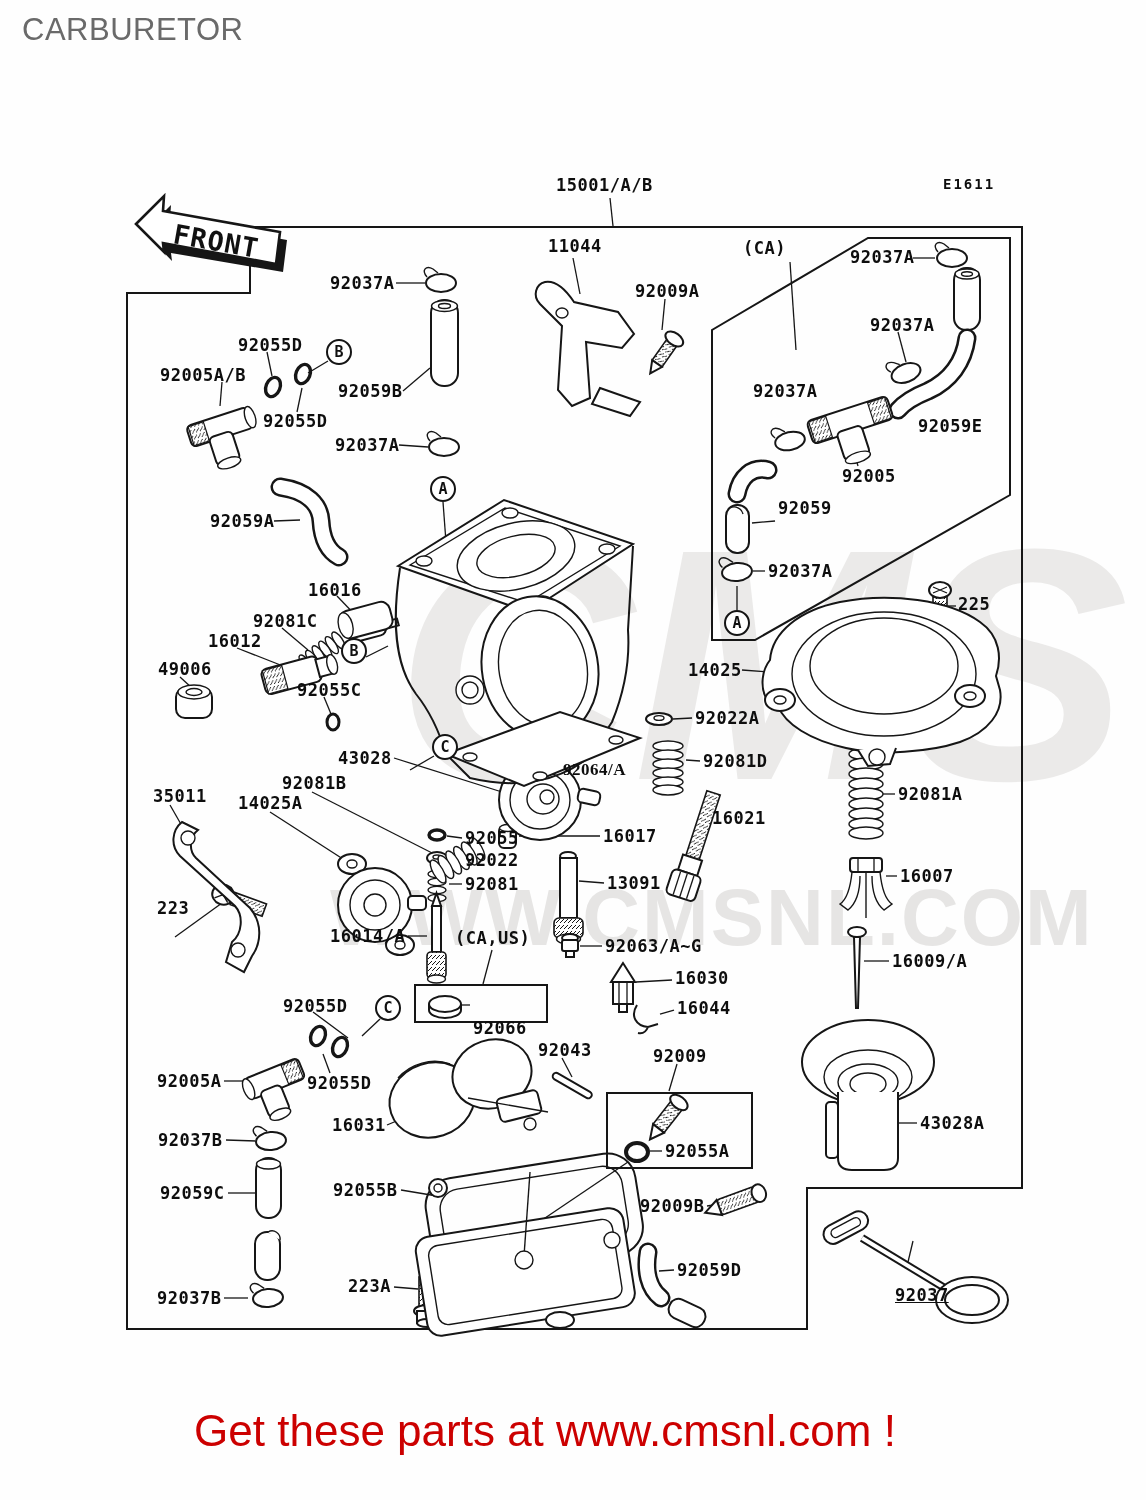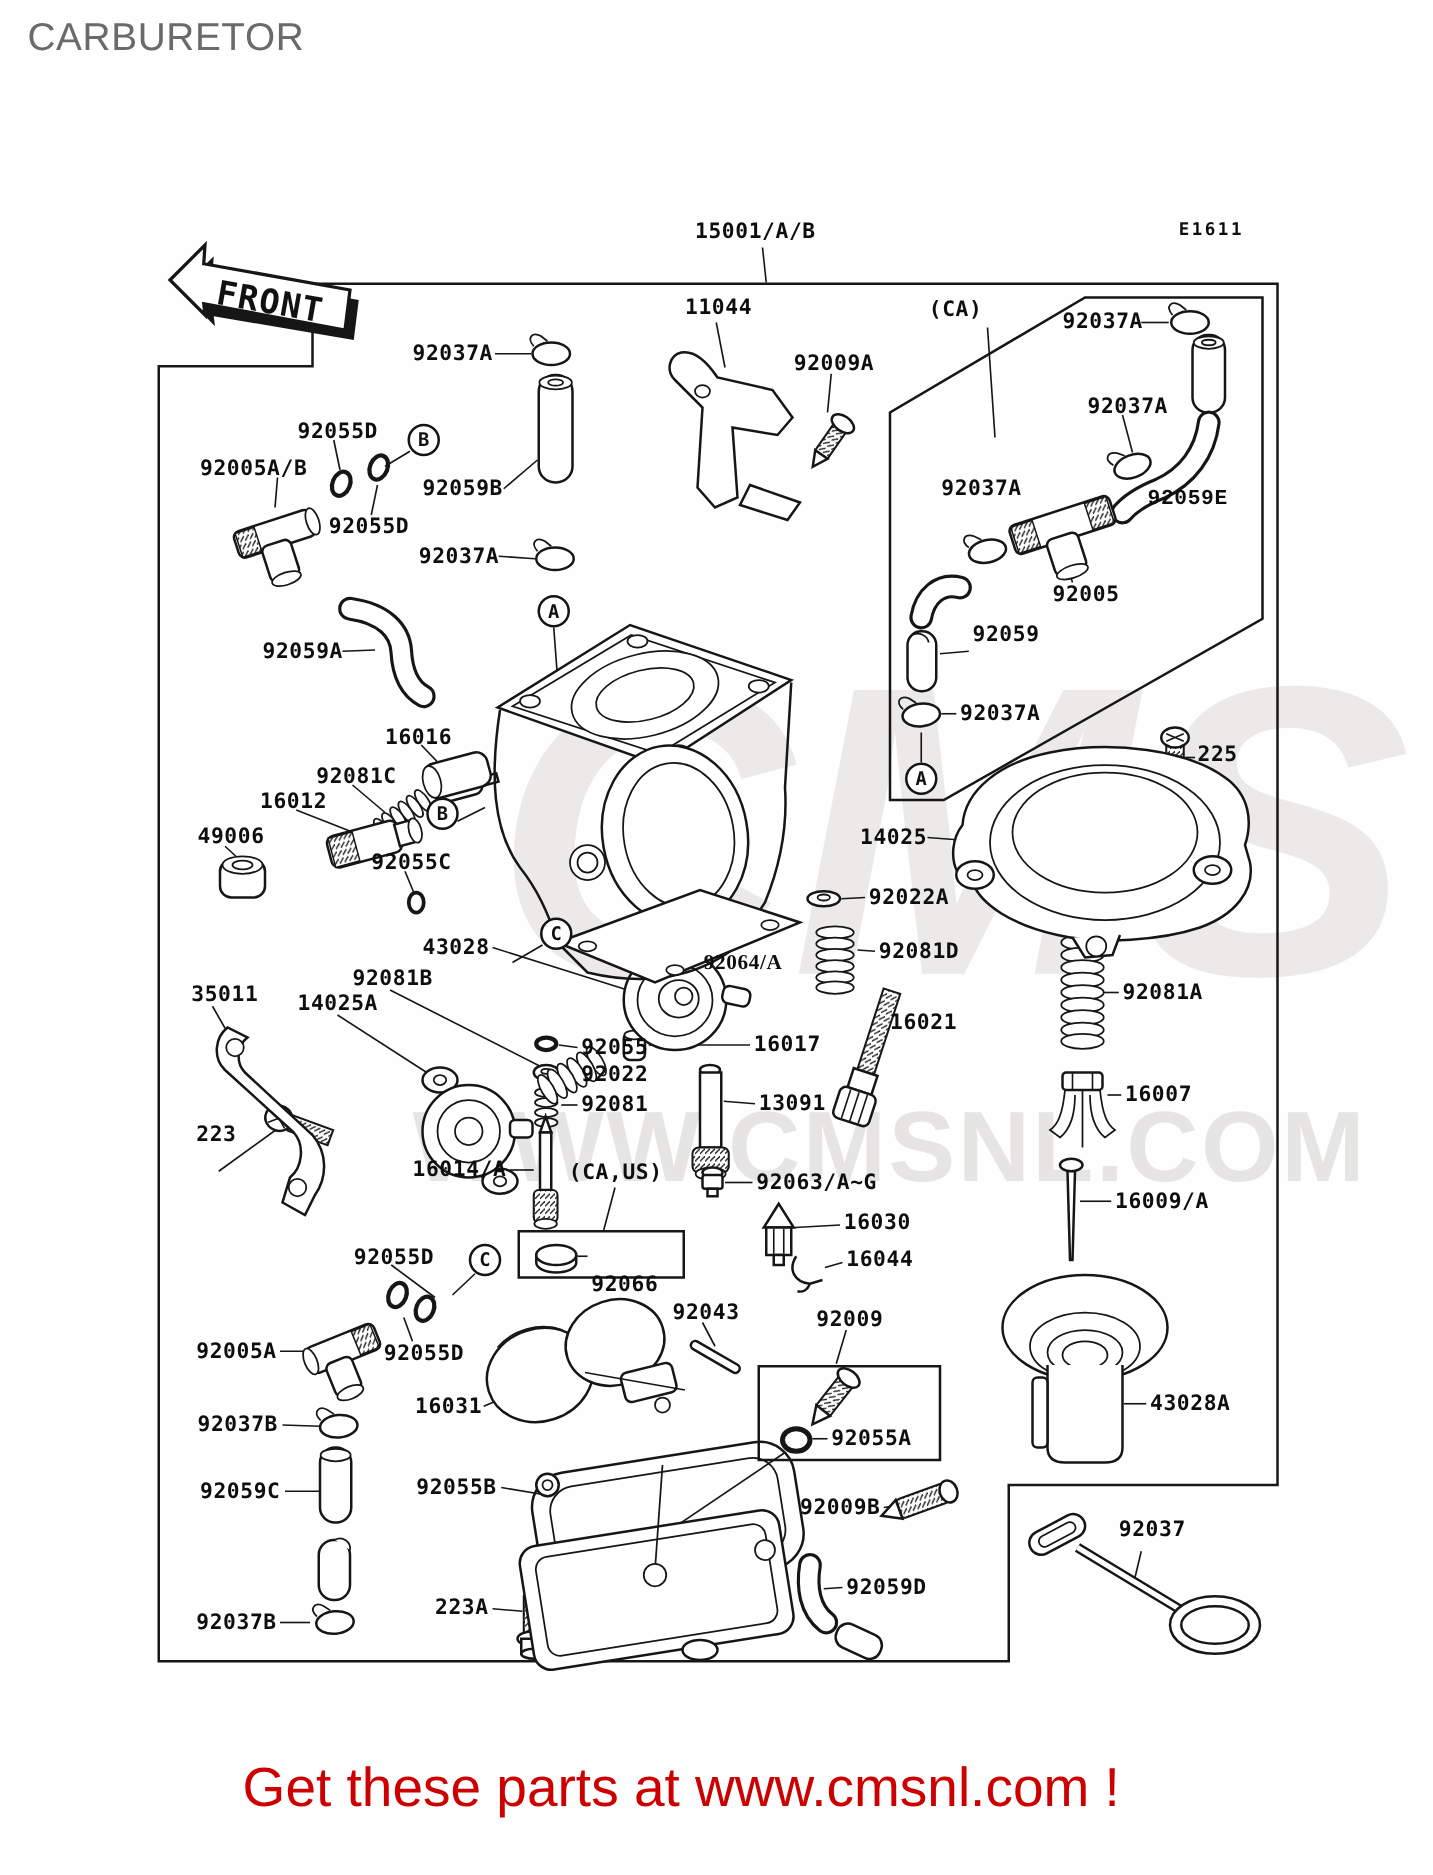--- a/index.html
+++ b/index.html
@@ -544,21 +544,21 @@
     <div class="lbl" style="left: 743px; top: 240px;">(CA)</div>
     <div class="lbl" style="left: 850px; top: 249px;">92037A</div>
     <div class="lbl" style="left: 635px; top: 283px;">92009A</div>
     <div class="lbl" style="left: 330px; top: 275px;">92037A</div>
     <div class="lbl" style="left: 238px; top: 337px;">92055D</div>
     <div class="lbl" style="left: 160px; top: 367px;">92005A/B</div>
     <div class="lbl" style="left: 338px; top: 383px;">92059B</div>
     <div class="lbl" style="left: 263px; top: 413px;">92055D</div>
     <div class="lbl" style="left: 335px; top: 437px;">92037A</div>
     <div class="lbl" style="left: 870px; top: 317px;">92037A</div>
-    <div class="lbl" style="left: 918px; top: 391px; font-family: Liberation Mono, monospace;">92059E</div>
+    <div class="lbl" style="left: 918px; top: 418px;">92059E</div>
     <div class="lbl" style="left: 753px; top: 383px;">92037A</div>
     <div class="lbl" style="left: 842px; top: 468px;">92005</div>
     <div class="lbl" style="left: 778px; top: 500px;">92059</div>
     <div class="lbl" style="left: 768px; top: 563px;">92037A</div>
     <div class="lbl" style="left: 958px; top: 596px;">225</div>
     <div class="lbl" style="left: 210px; top: 513px;">92059A</div>
     <div class="lbl" style="left: 308px; top: 582px;">16016</div>
     <div class="lbl" style="left: 253px; top: 613px;">92081C</div>
     <div class="lbl" style="left: 208px; top: 633px;">16012</div>
     <div class="lbl" style="left: 158px; top: 661px;">49006</div>
@@ -595,20 +595,20 @@
     <div class="lbl" style="left: 158px; top: 1132px;">92037B</div>
     <div class="lbl" style="left: 160px; top: 1185px;">92059C</div>
     <div class="lbl" style="left: 333px; top: 1182px;">92055B</div>
     <div class="lbl" style="left: 157px; top: 1290px;">92037B</div>
     <div class="lbl" style="left: 348px; top: 1278px;">223A</div>
     <div class="lbl" style="left: 538px; top: 1042px;">92043</div>
     <div class="lbl" style="left: 653px; top: 1048px;">92009</div>
     <div class="lbl" style="left: 665px; top: 1143px;">92055A</div>
     <div class="lbl" style="left: 640px; top: 1198px;">92009B</div>
     <div class="lbl" style="left: 677px; top: 1262px;">92059D</div>
-    <div class="lbl" style="left: 895px; top: 1216px;">92037</div>
+    <div class="lbl" style="left: 895px; top: 1287px; text-decoration: underline;">92037</div>
     <div class="callout" style="left: 430px; top: 476px;">A</div>
     <div class="callout" style="left: 326px; top: 339px;">B</div>
     <div class="callout" style="left: 341px; top: 638px;">B</div>
     <div class="callout" style="left: 432px; top: 734px;">C</div>
     <div class="callout" style="left: 375px; top: 995px;">C</div>
     <div class="callout" style="left: 724px; top: 610px;">A</div>
   </div>
 
 </body></html>

